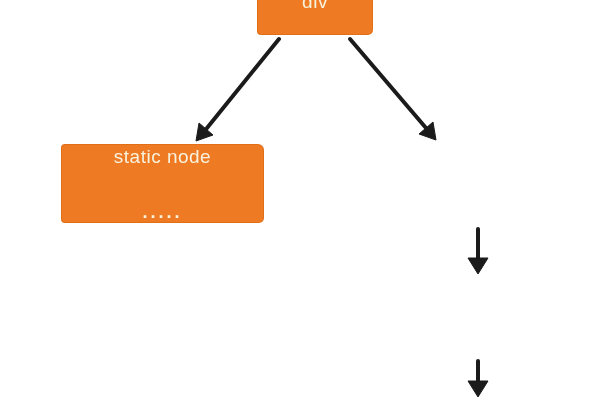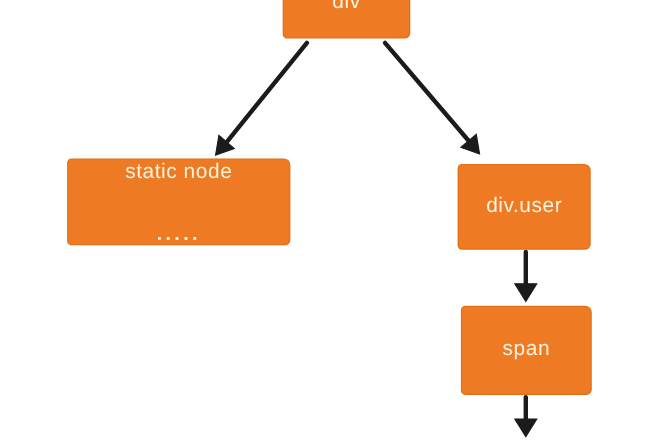--- a/index.html
+++ b/index.html
@@ -91,21 +91,15 @@
 
   <div class="node" id="node-root">
     <span class="label">div</span>
   </div>
 
   <div class="node" id="node-static">
     <span class="label">static node</span>
     <span class="ellipsis">.....</span>
   </div>
 
-  <div class="node" id="node-div-user">
-    <span class="label">div.user</span>
-  </div>
 
-  <div class="node" id="node-span">
-    <span class="label">span</span>
-  </div>
 
 </div>
 
 </body></html>

